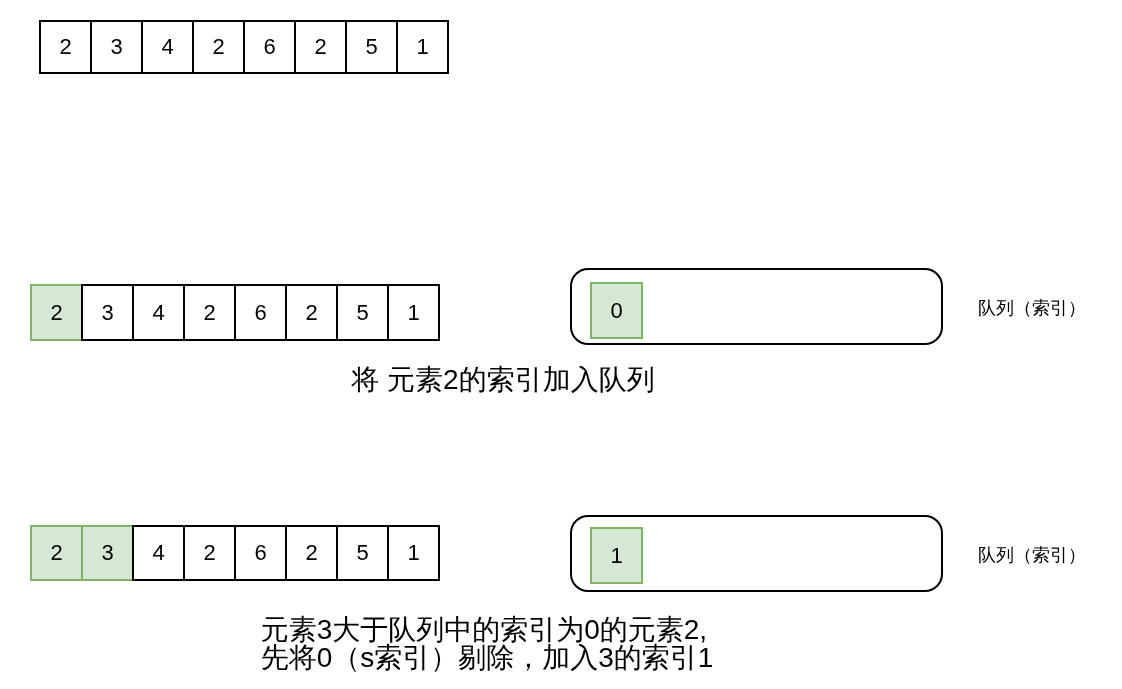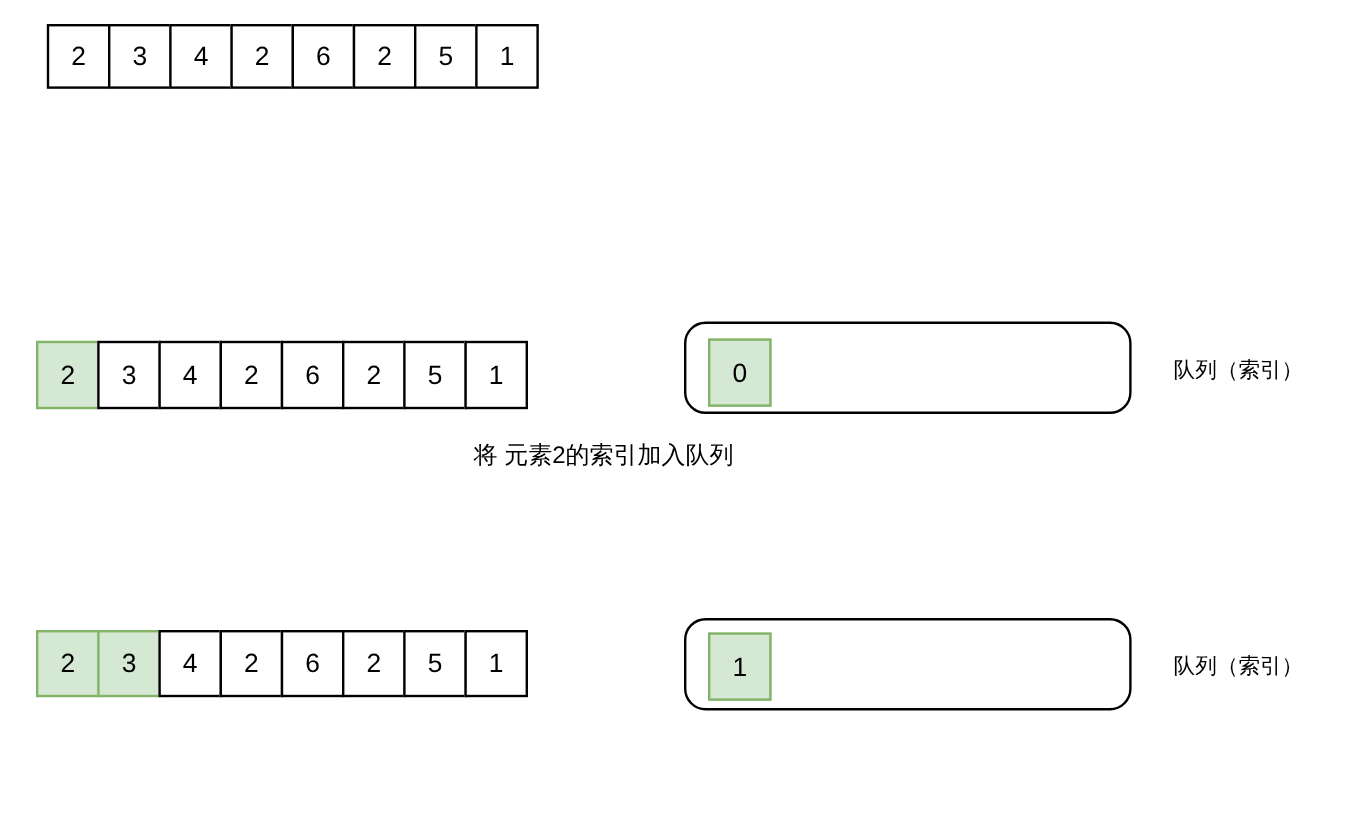--- a/index.html
+++ b/index.html
@@ -21,21 +21,21 @@
     position:absolute;box-sizing:border-box;width:373px;height:77px;
     border:2px solid #000;border-radius:18px;background:#fff;
   }
   .qcell{
     position:absolute;box-sizing:border-box;width:53px;height:57px;
     background:#d5e8d4;border:2px solid #82b366;
     display:flex;align-items:center;justify-content:center;font-size:22px;line-height:1;
   }
   .qlabel{position:absolute;font-size:18px;line-height:24px;white-space:nowrap;}
   .caption{
-    position:absolute;font-size:20px;line-height:28px;
+    position:absolute;font-size:28px;line-height:28px;
     white-space:nowrap;transform:translateX(-50%);
   }
 </style>
 </head>
 <body>
 
 <div class="canvas">
 
   <div class="array r-top" style="left:39px;top:20px;">
     <div class="cell">2</div>
@@ -73,14 +73,18 @@
     <div class="cell">6</div>
     <div class="cell">2</div>
     <div class="cell">5</div>
     <div class="cell">1</div>
   </div>
 
   <div class="queue" style="left:570px;top:515px;">
     <div class="qcell" style="left:18px;top:10px;">1</div>
   </div>
   <div class="qlabel" style="left:978px;top:543px;">队列（索引）</div>
+  <div class="caption" style="left:487px;top:616px;">
+    <div>元素3大于队列中的索引为0的元素2,</div>
+    <div>先将0（s索引）剔除，加入3的索引1</div>
+  </div>
 
 </div>
 
 </body></html>

